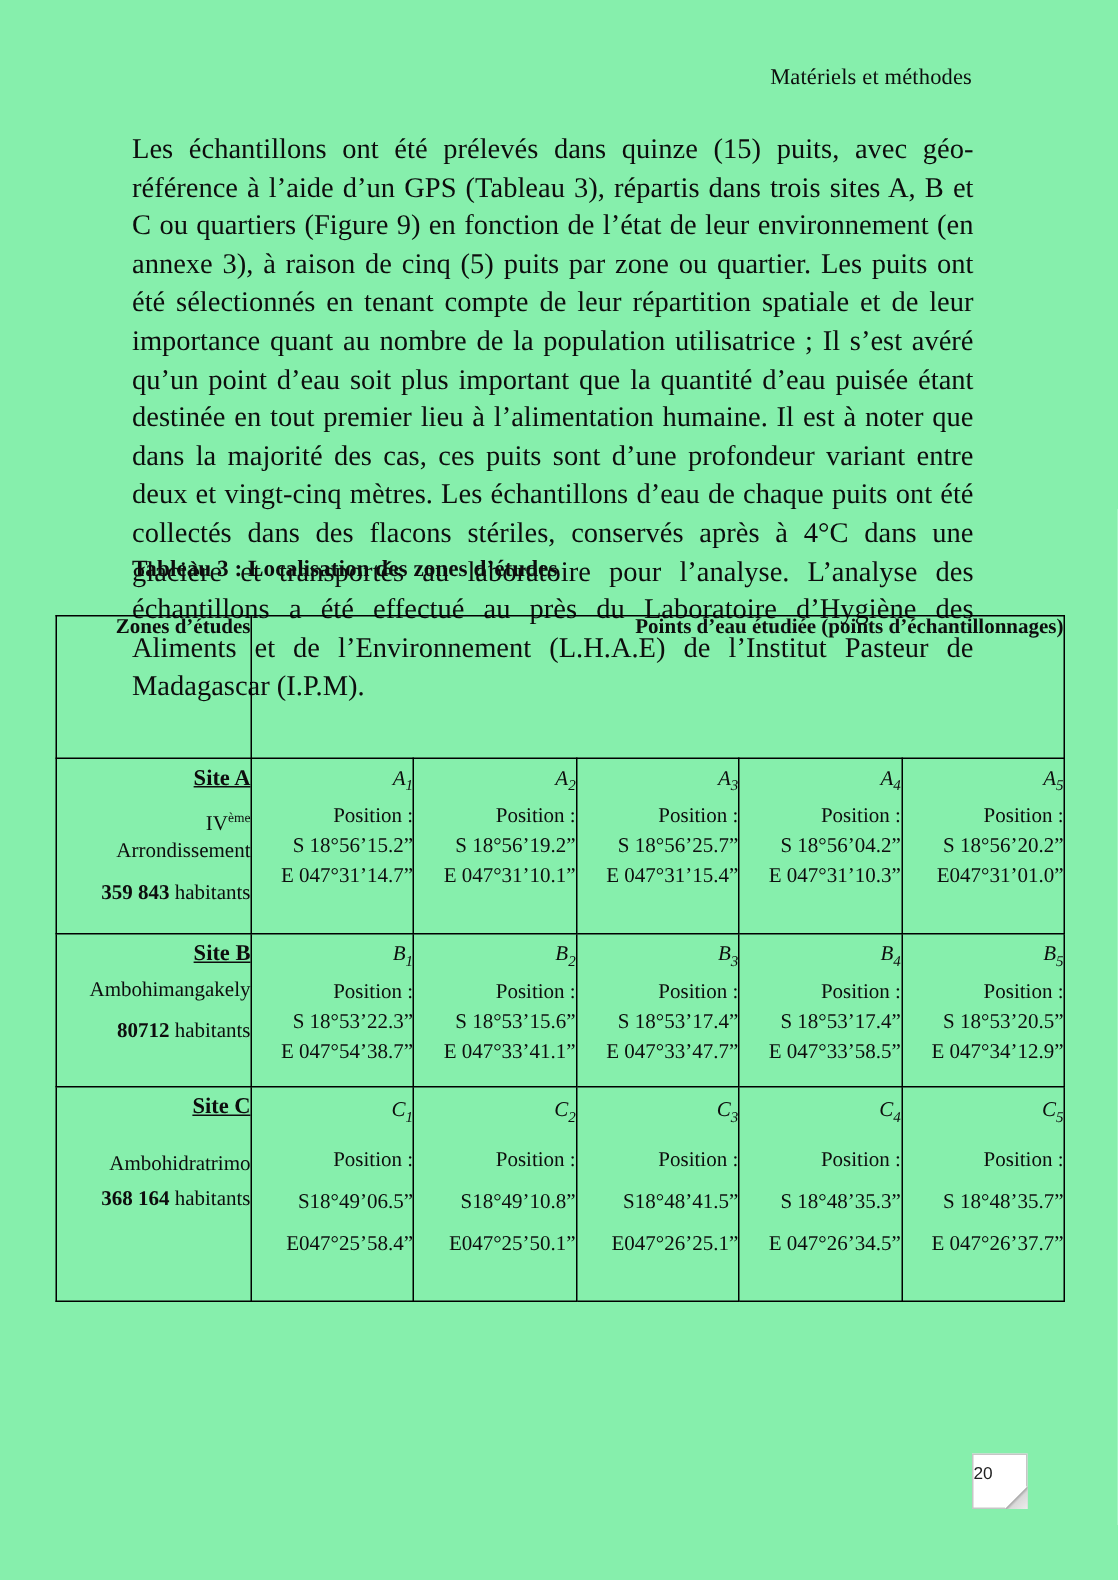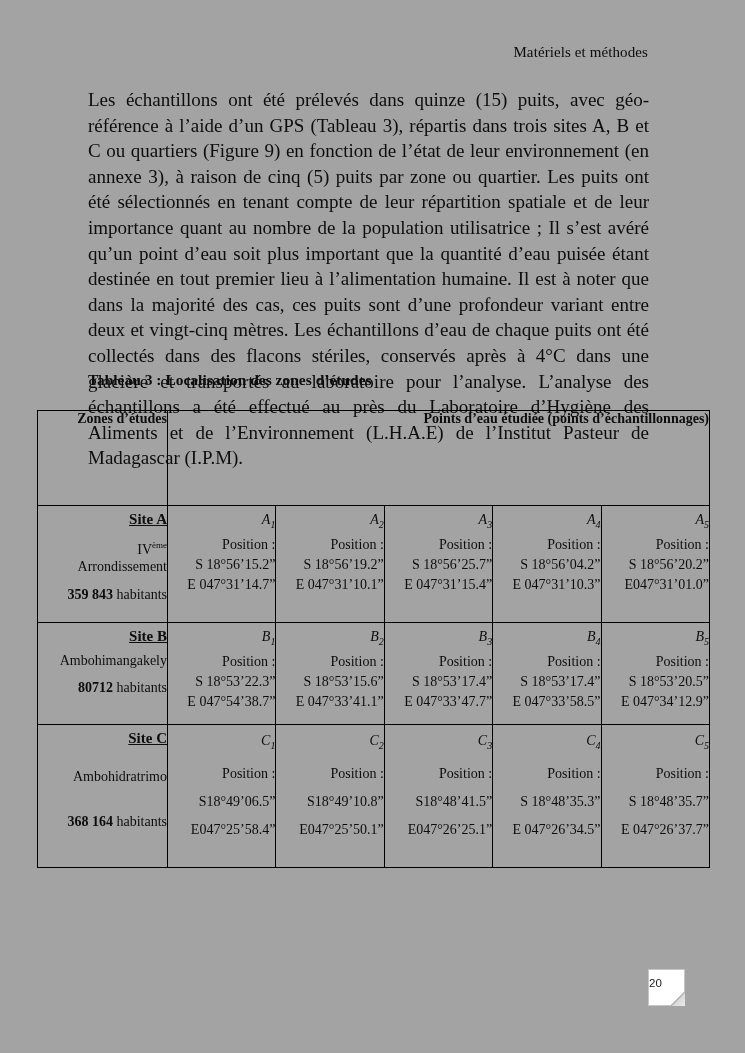--- a/index.html
+++ b/index.html
@@ -4,21 +4,21 @@
 <style>
   * { box-sizing: border-box; }
   html, body { margin: 0; padding: 0; }
   body {
     width: 745px; height: 1053px;
     background: #ffffff;
     font-family: "Liberation Serif", serif;
     color: #0d0d0d;
     position: relative;
   }
-  .page { position: absolute; inset: 0; width: 745px; height: 1053px; background:#a3a3a3; overflow: hidden; }
+  .page { position: absolute; inset: 0; width: 745px; height: 1053px; background:#86efac; overflow: hidden; }
 
   .running-head {
     position: absolute; top: 44px; right: 97px;
     font-size: 15px; letter-spacing: 0.1px;
   }
 
   .para {
     position: absolute; top: 87px; left: 88px; width: 561px;
     font-size: 19px; line-height: 25.6px;
     text-align: justify;
@@ -46,21 +46,21 @@
 
   .site { font-weight: bold; text-decoration: underline; font-size: 15px; margin-top: 5px; }
   .zc .zl1 { margin-top: 12px; }
   .zc sup { font-size: 9px; }
   .zc .zl2 { margin-top: 1px; }
   .pop { margin-top: 12px; }
   .pop b { font-weight: bold; }
   .zc-b .zl2 { margin-top: 8px; }
   .zc-b .pop { margin-top: 11px; }
   .zc-c .zl2 { margin-top: 22px; }
-  .zc-c .pop { margin-top: 29px; }
+  .zc-c .pop { margin-top: 7px; }
 
   .pc { line-height: 20px; }
   .pc .pl { font-style: italic; margin-top: 4px; }
   .pc .pl sub { font-size: 10px; font-style: italic; }
   tr.rowC .pc { line-height: 28px; }
   tr.rowC .pc .pl { margin-top: 2px; }
 
   .page-badge {
     position: absolute; left: 648px; top: 969px;
     width: 37px; height: 37px;

